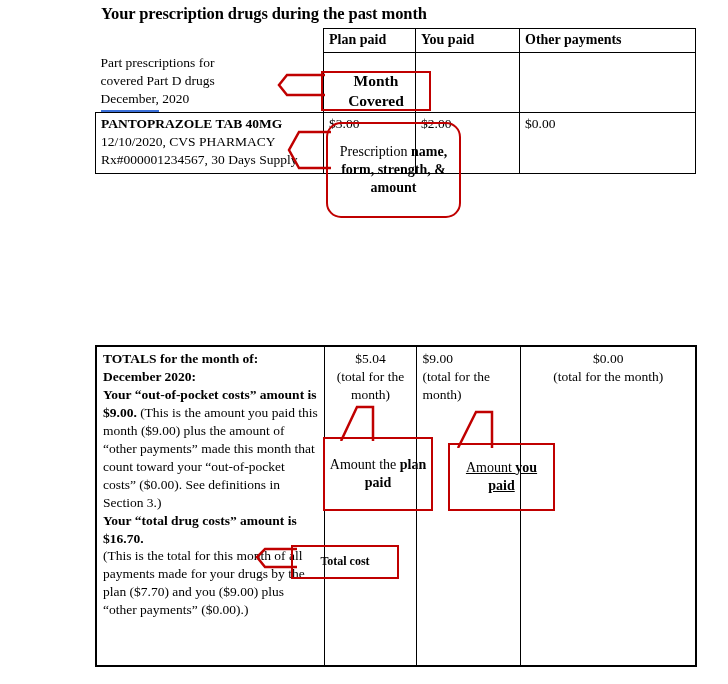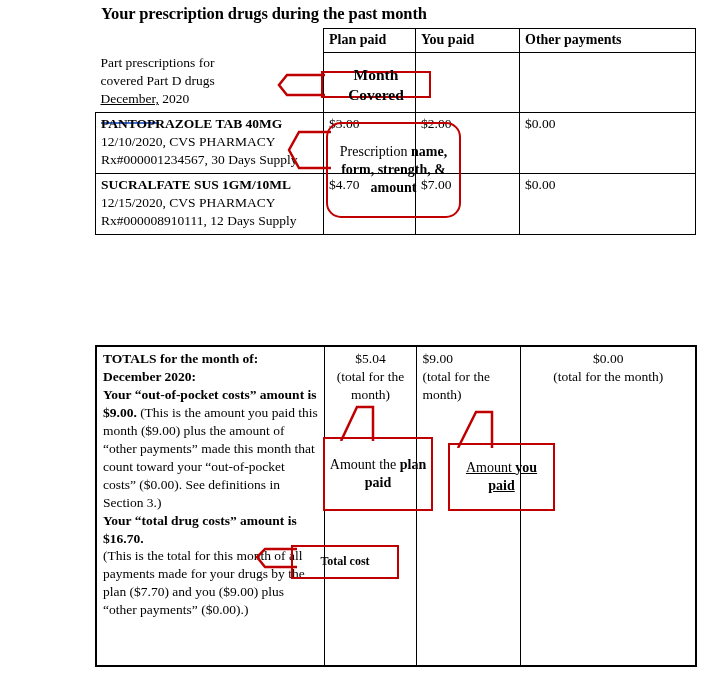--- a/index.html
+++ b/index.html
@@ -48,22 +48,21 @@
   .col-you{width:104px;}
   .col-other{width:176px;}
 
   .drug-name{font-weight:bold;}
   .cell-money-left{text-align:left;}
   .cell-money-center{text-align:center;}
 
   
   .spellwave{
     border-bottom:2px double #3a6fd8;
-    padding-bottom:16px;
-    text-decoration:underline;
+    padding-bottom:4px;
   }
 
   
   .totals-table{
     position:absolute;left:72px;top:345px;
     width:600px;
     border-collapse:collapse;
     table-layout:fixed;
     font-size:13.5px;
     line-height:1.33;
@@ -95,21 +94,21 @@
     align-items:center;
     justify-content:center;
     padding:2px 4px;
   }
   .callout .inner{width:100%;}
   .callout b{font-weight:bold;}
 
   .tail{position:absolute;pointer-events:none;}
 
   
-  #callout-month{left:298px;top:71px;width:110px;height:27px;font-weight:bold;font-size:15.5px;}
+  #callout-month{left:298px;top:71px;width:110px;height:40px;font-weight:bold;font-size:15.5px;}
   #tail-month{left:252px;top:71px;width:50px;height:32px;}
 
   
   #callout-rx{left:303px;top:122px;width:135px;height:96px;border-radius:15px;}
   #tail-rx{left:262px;top:130px;width:46px;height:40px;}
 
   
   #callout-plan{left:300px;top:437px;width:110px;height:74px;}
   #tail-plan{left:316px;top:405px;width:54px;height:36px;}
 
@@ -161,30 +160,20 @@
       <td>
         <div class="drug-name">PANTOPRAZOLE TAB 40MG</div>
         <div>12/10/2020, CVS PHARMACY</div>
         <div>Rx#000001234567, 30 Days Supply</div>
       </td>
       <td class="cell-money-left">$3.00</td>
       <td class="cell-money-left">$2.00</td>
       <td class="cell-money-center">$0.00</td>
     </tr>
 
-    <tr>
-      <td>
-        <div class="drug-name">SUCRALFATE SUS 1GM/10ML</div>
-        <div>12/15/2020, CVS PHARMACY</div>
-        <div>Rx#000008910111, 12 Days Supply</div>
-      </td>
-      <td class="cell-money-center">$4.70</td>
-      <td class="cell-money-center">$7.00</td>
-      <td class="cell-money-center">$0.00</td>
-    </tr>
   </tbody>
     </table>
 
   <table class="totals-table">
     <colgroup>
       <col class="col-name">
         <col class="col-plan">
         <col class="col-you">
         <col class="col-other">
     </colgroup>

